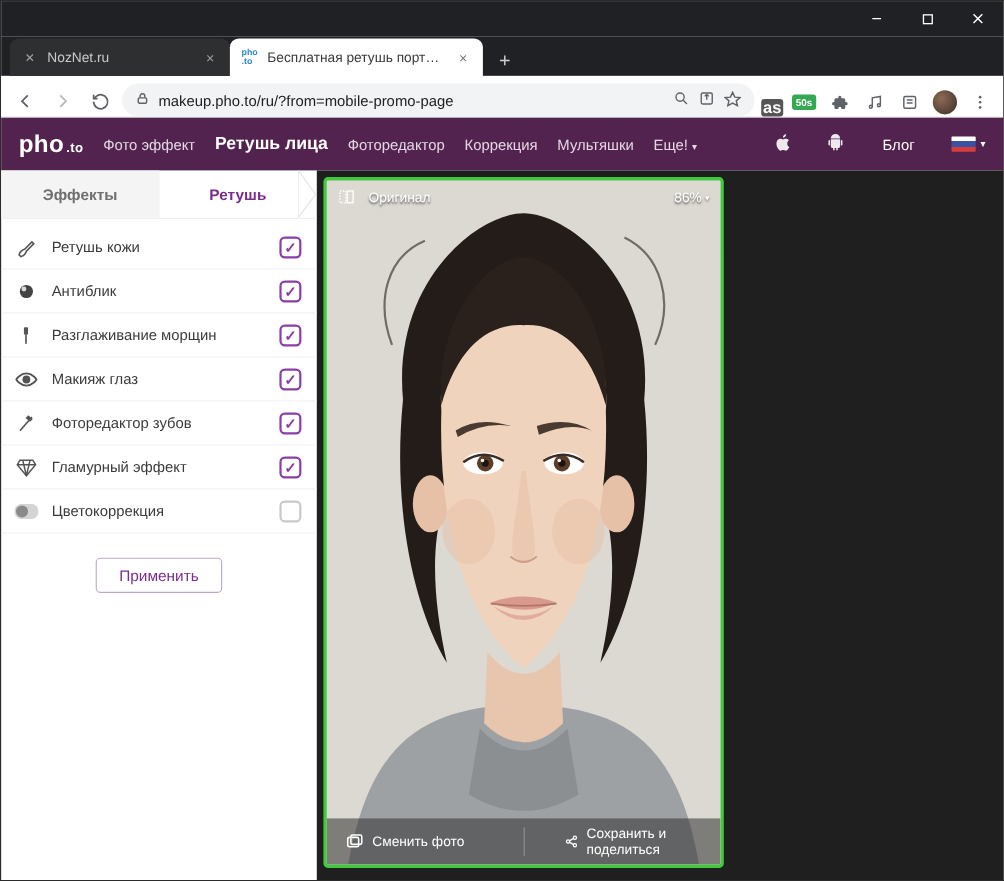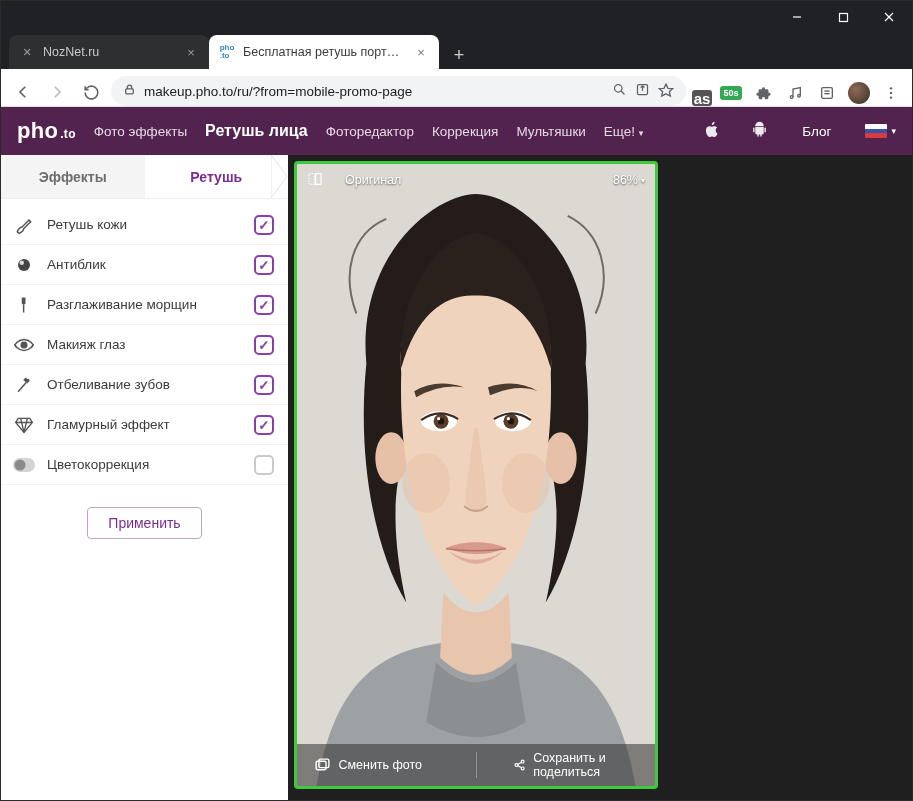--- a/index.html
+++ b/index.html
@@ -48,21 +48,21 @@
   .optrow .icon { width:22px; height:22px; display:flex; align-items:center; justify-content:center; color:#555; }
   .optrow .label { flex:1; }
   .chk { width:20px; height:20px; border:2px solid #8a3ea8; border-radius:5px; display:flex; align-items:center; justify-content:center; color:#8a3ea8; font-weight:900; }
   .chk.off { border-color:#c9c9c9; color:transparent; }
   .applybtn { margin:16px auto; display:block; padding:7px 20px; font-size:14px; color:#7a2d8f; background:#fff; border:1px solid #bda6c9; border-radius:4px; }
   
   .canvaswrap { flex:1; display:flex; justify-content:flex-start; align-items:flex-start; padding:6px 0 0 6px; }
   .greenframe { border:3px solid #3fca3c; border-radius:4px; width:364px; height:628px; position:relative; overflow:hidden; background:#d6d3cd; }
   .portrait { position:absolute; inset:0; }
   .portrait svg { width:100%; height:100%; display:block; }
-  .topoverlay { position:absolute; top:0; left:0; right:0; height:32px; display:flex; align-items:center; padding:0 10px; color:#fff; font-size:12.5px; text-shadow:0 1px 2px rgba(0,0,0,.6); gap:22px; }
+  .topoverlay { position:absolute; top:0; left:0; right:0; height:32px; display:flex; align-items:center; padding:0 10px; color:#fff; font-size:12.5px; text-shadow:0 1px 2px rgba(0,0,0,.6); gap:12px; }
   .topoverlay .zoom { margin-left:auto; display:flex; align-items:center; gap:3px; }
   .bottomoverlay { position:absolute; left:0; right:0; bottom:0; height:42px; background:rgba(50,50,50,.55); display:flex; align-items:center; color:#fff; font-size:12.5px;gap:36px; }
   .bottomoverlay .btn { flex:1; display:flex; align-items:center; justify-content:center; gap:7px; height:100%; }
   .bottomoverlay .sep { width:1px; height:60%; background:rgba(255,255,255,.3); }
 </style>
 </head>
 <body>
 
 <div class="titlebar">
   <div class="winbtn">
@@ -173,21 +173,21 @@
         <circle cx="12" cy="19" r="1.8"></circle>
       </svg>
   </div>
 </div>
 
 <div class="siteheader">
   <div class="logo">
     <span>pho</span>
       <span class="to">.to</span>
   </div>
-  <span class="menuitem">Фото эффекты</span>
+  <span class="menuitem">Фото эффект</span>
   <span class="menuitem active">Ретушь лица</span>
   <span class="menuitem">Фоторедактор</span>
   <span class="menuitem">Коррекция</span>
   <span class="menuitem">Мультяшки</span>
   <span class="menuitem"><span>Еще!</span> <span style="font-size:9px">▾</span></span>
   <div class="spacer"></div>
   <span class="hicon">
     <svg width="17" height="17" viewBox="0 0 24 24" fill="currentColor">
         <path d="M16.5 13.2c0-2.6 2.1-3.8 2.2-3.9-1.2-1.8-3.1-2-3.7-2-1.6-.2-3.1.9-3.9.9-.8 0-2-.9-3.4-.9-1.7 0-3.3 1-4.2 2.6-1.8 3.1-.5 7.7 1.3 10.2.9 1.2 1.9 2.6 3.2 2.5 1.3-.1 1.8-.8 3.3-.8 1.6 0 2 .8 3.4.8 1.4 0 2.3-1.3 3.1-2.5.7-1 1.1-1.9 1.3-2.4-2.8-1.1-2.6-4.3-2.6-4.5zM14 4.3c.7-.9 1.2-2.1 1.1-3.3-1 .1-2.3.7-3 1.6-.7.8-1.3 2-1.1 3.2 1.2.1 2.3-.6 3-1.5z"></path>
       </svg>
@@ -256,21 +256,21 @@
         <span class="label">Макияж глаз</span>
         <span class="chk">✓</span>
       </div>
       <div class="optrow">
         <span class="icon">
             <svg width="20" height="20" viewBox="0 0 24 24" fill="none" stroke="currentColor" stroke-width="1.8">
               <line x1="5" y1="20" x2="18" y2="5"></line>
               <path d="M14 3l5 4-3 3-5-4z" fill="#555" stroke="none"></path>
             </svg>
           </span>
-        <span class="label">Отбеливание зубов</span>
+        <span class="label">Фоторедактор зубов</span>
         <span class="chk">✓</span>
       </div>
       <div class="optrow">
         <span class="icon">
             <svg width="20" height="20" viewBox="0 0 24 24" fill="none" stroke="currentColor" stroke-width="1.6">
               <polygon points="5 4 19 4 22 9 12 21 2 9 5 4"></polygon>
               <path d="M2 9h20M8 4l4 17M16 4l-4 17"></path>
             </svg>
           </span>
         <span class="label">Гламурный эффект</span>

